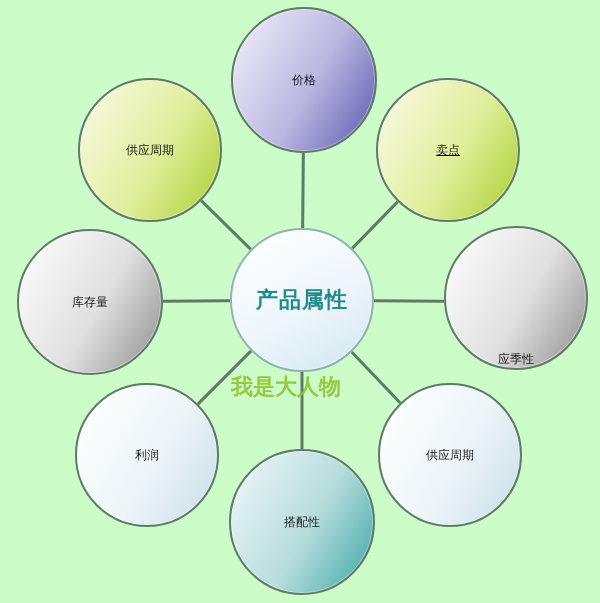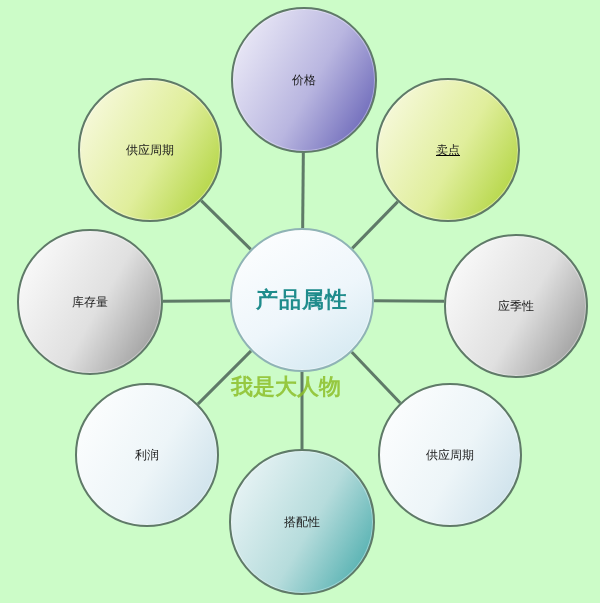--- a/index.html
+++ b/index.html
@@ -61,21 +61,21 @@
     </g>
 </svg>
 
 <div id="nodes-layer">
   <div class="node" style="left: 231px; top: 7px; width: 146px; height: 146px; background: linear-gradient(120deg, rgb(244, 243, 251) 0%, rgb(185, 182, 224) 55%, rgb(90, 86, 176) 100%);">
     <span class="node-label">价格</span>
   </div>
   <div class="node" style="left: 376px; top: 78px; width: 144px; height: 144px; background: linear-gradient(120deg, rgb(251, 251, 232) 0%, rgb(224, 238, 156) 55%, rgb(168, 207, 46) 100%); text-decoration: underline;">
     <span class="node-label">卖点</span>
   </div>
-  <div class="node" style="left: 444px; top: 234px; width: 144px; height: 144px; background: linear-gradient(120deg, rgb(255, 255, 255) 0%, rgb(224, 224, 224) 55%, rgb(142, 142, 142) 100%);">
+  <div class="node" style="left: 444px; top: 226px; width: 144px; height: 144px; background: linear-gradient(120deg, rgb(255, 255, 255) 0%, rgb(224, 224, 224) 55%, rgb(142, 142, 142) 100%); align-items: flex-end;">
     <span class="node-label">应季性</span>
   </div>
   <div class="node" style="left: 378px; top: 383px; width: 144px; height: 144px; background: linear-gradient(120deg, rgb(255, 255, 255) 0%, rgb(237, 245, 248) 55%, rgb(198, 221, 232) 100%);">
     <span class="node-label">供应周期</span>
   </div>
   <div class="node" style="left: 229px; top: 449px; width: 146px; height: 146px; background: linear-gradient(120deg, rgb(242, 248, 250) 0%, rgb(182, 220, 220) 55%, rgb(58, 165, 165) 100%);">
     <span class="node-label">搭配性</span>
   </div>
   <div class="node" style="left: 75px; top: 383px; width: 144px; height: 144px; background: linear-gradient(120deg, rgb(255, 255, 255) 0%, rgb(237, 245, 248) 55%, rgb(198, 221, 232) 100%); align-items: center;">
     <span class="node-label">利润</span>

